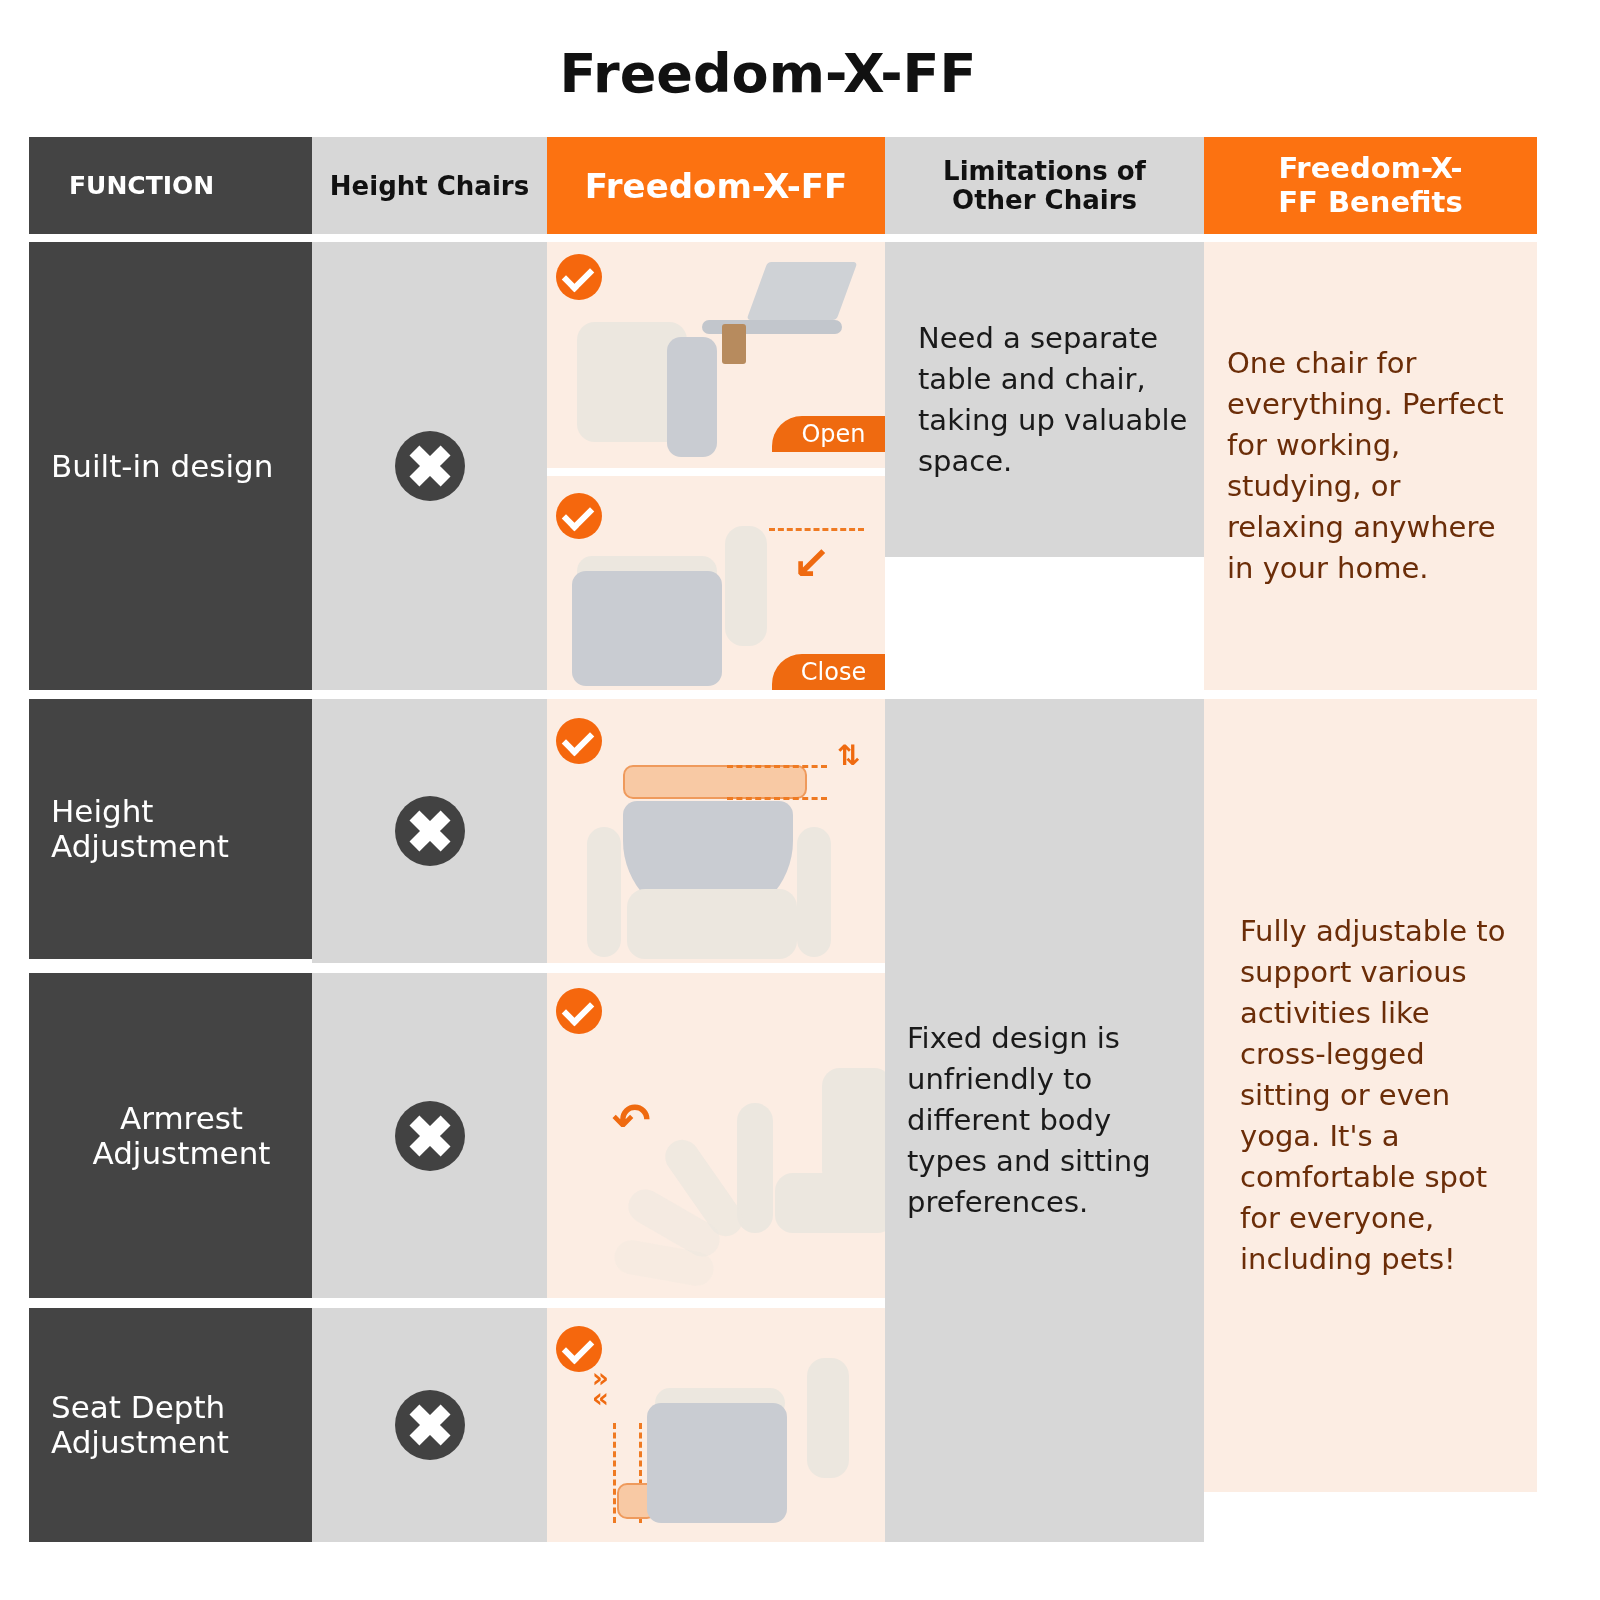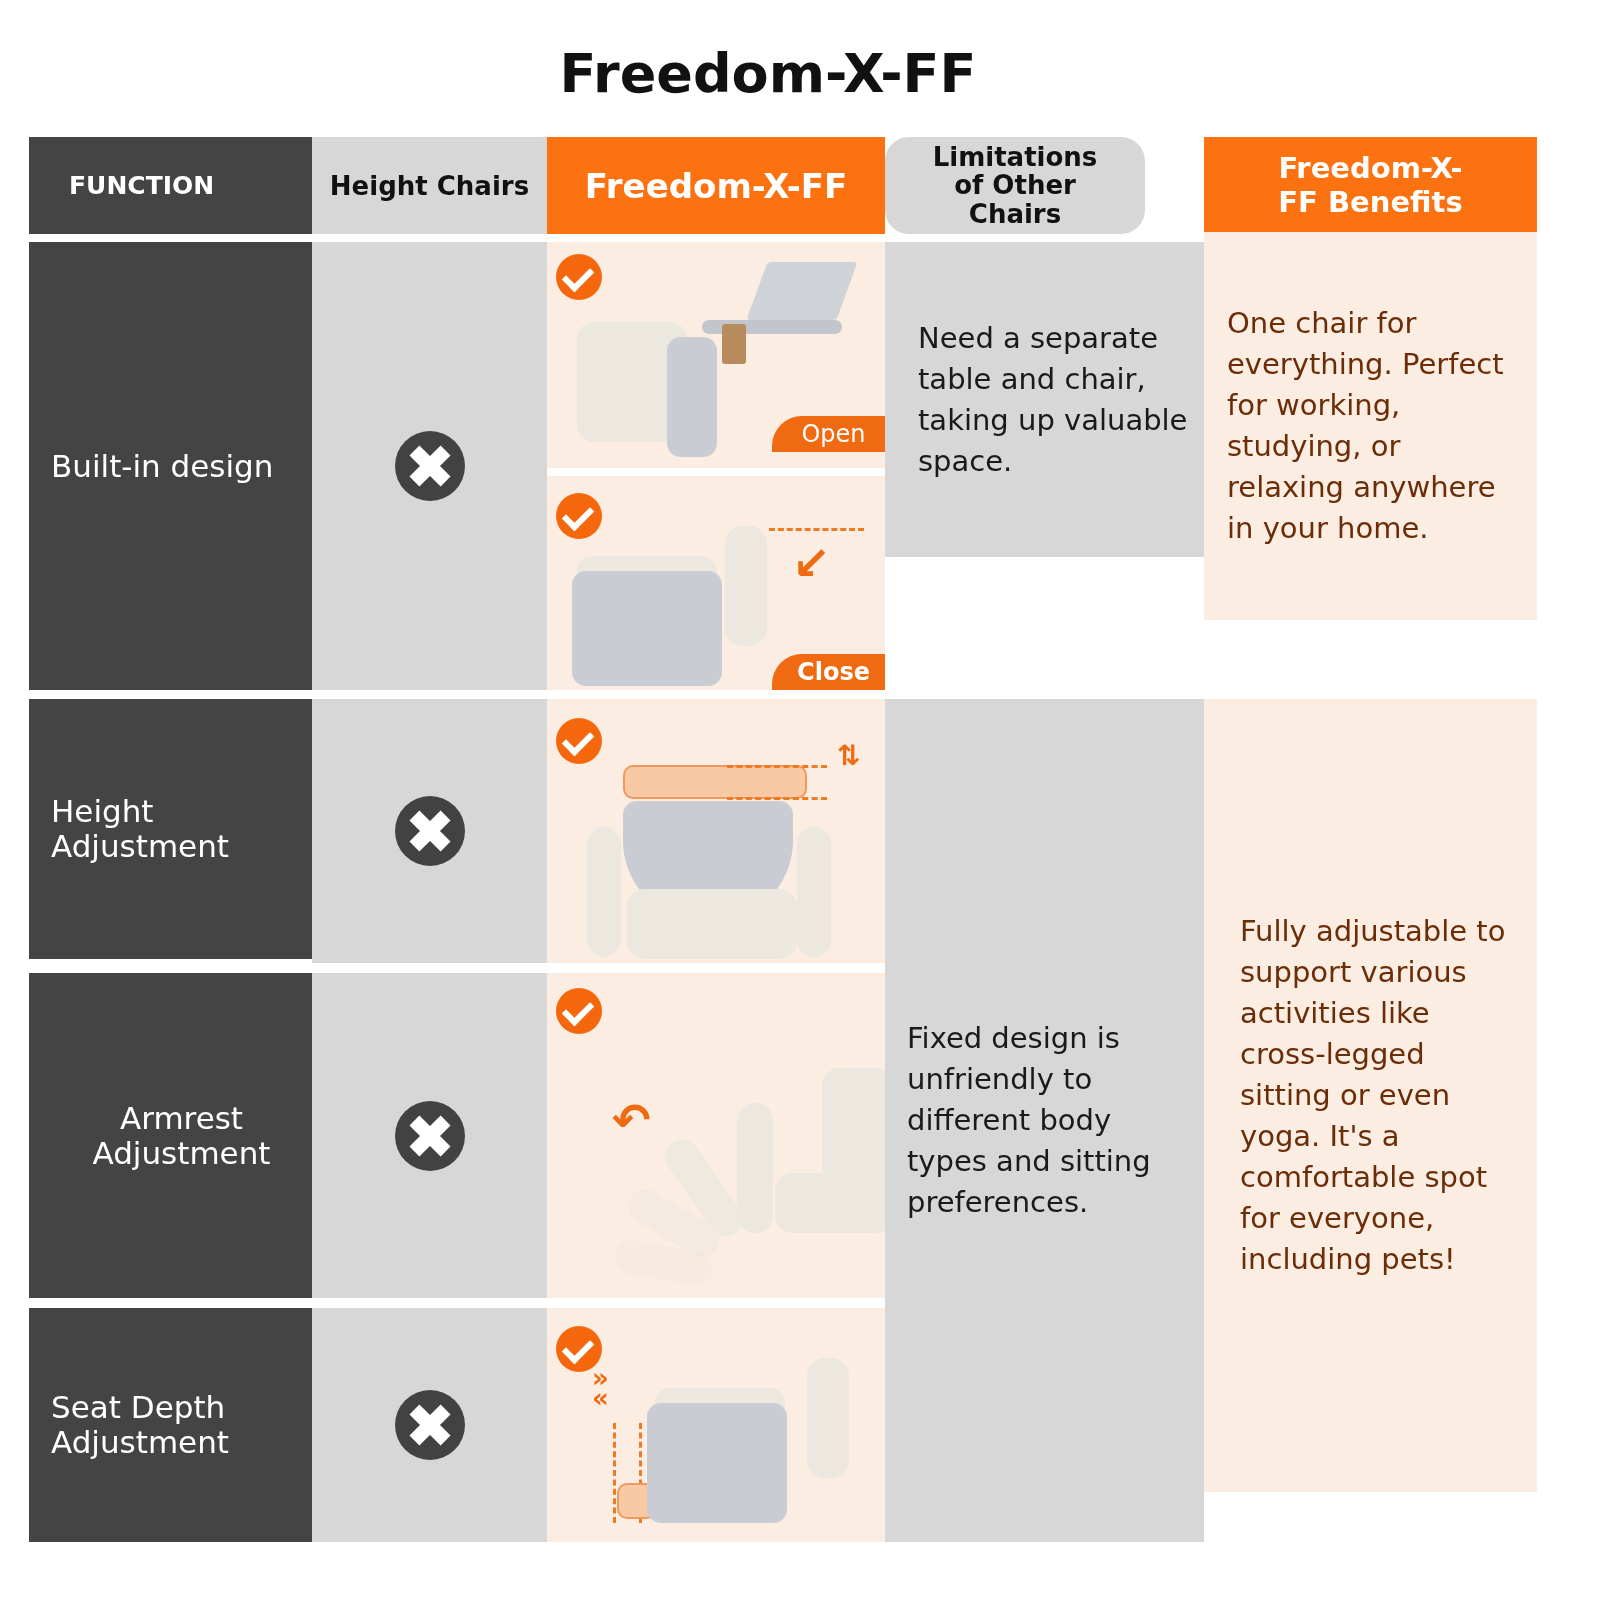--- a/index.html
+++ b/index.html
@@ -31,21 +31,21 @@
   .arrow { position: absolute; color: #ef6a10; font-size: 46px; font-weight: bold; }
 </style>
 </head>
 <body>
 
 <div class="title">Freedom-X-FF</div>
 
 <div class="cell hdr dark" style="left:29px;width:283px;font-size:25px;justify-content:flex-start;padding-left:40px;">FUNCTION</div>
 <div class="cell hdr grey" style="left:312px;width:235px;font-size:26px;">Height Chairs</div>
 <div class="cell hdr orange" style="left:547px;width:338px;font-size:34px;">Freedom-X-FF</div>
-<div class="cell hdr grey" style="left:885px;width:260px;font-size:26px;padding:0 50px;line-height:1.1;border-radius:24px;">Limitations of Other Chairs</div>
+<div class="cell hdr grey" style="left:885px;width:319px;font-size:26px;padding:0 50px;line-height:1.1;">Limitations of Other Chairs</div>
 <div class="cell hdr orange" style="left:1204px;width:333px;font-size:29px;padding:0 60px;line-height:1.15;">Freedom-X-FF Benefits</div>
 
 <div class="cell dark func" style="top:242px;height:448px;">Built-in design</div>
 <div class="cell grey other" style="top:242px;height:448px;">
   <div class="xicon"></div>
 </div>
 <div class="cell peach img" style="top:242px;height:226px;">
   <div class="check" style="left:9px;top:12px;"></div>
   <div class="chair" style="left:30px;top:80px;width:110px;height:120px;"></div>
   <div class="chair-frame" style="left:120px;top:95px;width:50px;height:120px;"></div>
@@ -54,26 +54,26 @@
   <div style="position:absolute;left:210px;top:20px;width:90px;height:58px;background:#cfd2d6;transform:skewX(-20deg);border-radius:4px;"></div>
   <div class="tag" style="bottom:16px;">Open</div>
 </div>
 <div class="cell peach img" style="top:476px;height:214px;">
   <div class="check" style="left:9px;top:17px;"></div>
   <div class="chair" style="left:30px;top:80px;width:140px;height:30px;"></div>
   <div class="chair-frame" style="left:25px;top:95px;width:150px;height:115px;"></div>
   <div class="chair" style="left:178px;top:50px;width:42px;height:120px;"></div>
   <div class="dash" style="left:222px;top:52px;width:95px;"></div>
   <div class="arrow" style="left:245px;top:60px;">↙</div>
-  <div class="tag" style="bottom:0;font-weight:bold;">Close</div>
+  <div class="tag" style="bottom:0;">Close</div>
 </div>
 <div class="cell grey lim" style="top:242px;height:315px;padding-left:33px;padding-right:16px;">
   <div class="text-lim">Need a separate table and chair, taking up valuable space.</div>
 </div>
-<div class="cell peach ben" style="top:232px;height:388px;padding-left:23px;padding-right:14px;">
+<div class="cell peach ben" style="top:242px;height:448px;padding-left:23px;padding-right:14px;">
   <div class="text-ben">One chair for everything. Perfect for working, studying, or relaxing anywhere in your home.</div>
 </div>
 
 <div class="cell dark func" style="top:699px;height:260px;">Height Adjustment</div>
 <div class="cell grey other" style="top:699px;height:264px;">
   <div class="xicon"></div>
 </div>
 <div class="cell peach img" style="top:699px;height:264px;">
   <div class="check" style="left:9px;top:19px;"></div>
   <div style="position:absolute;left:76px;top:66px;width:184px;height:34px;background:#f8c9a4;border:2px solid #ef9a5c;border-radius:10px;"></div>

